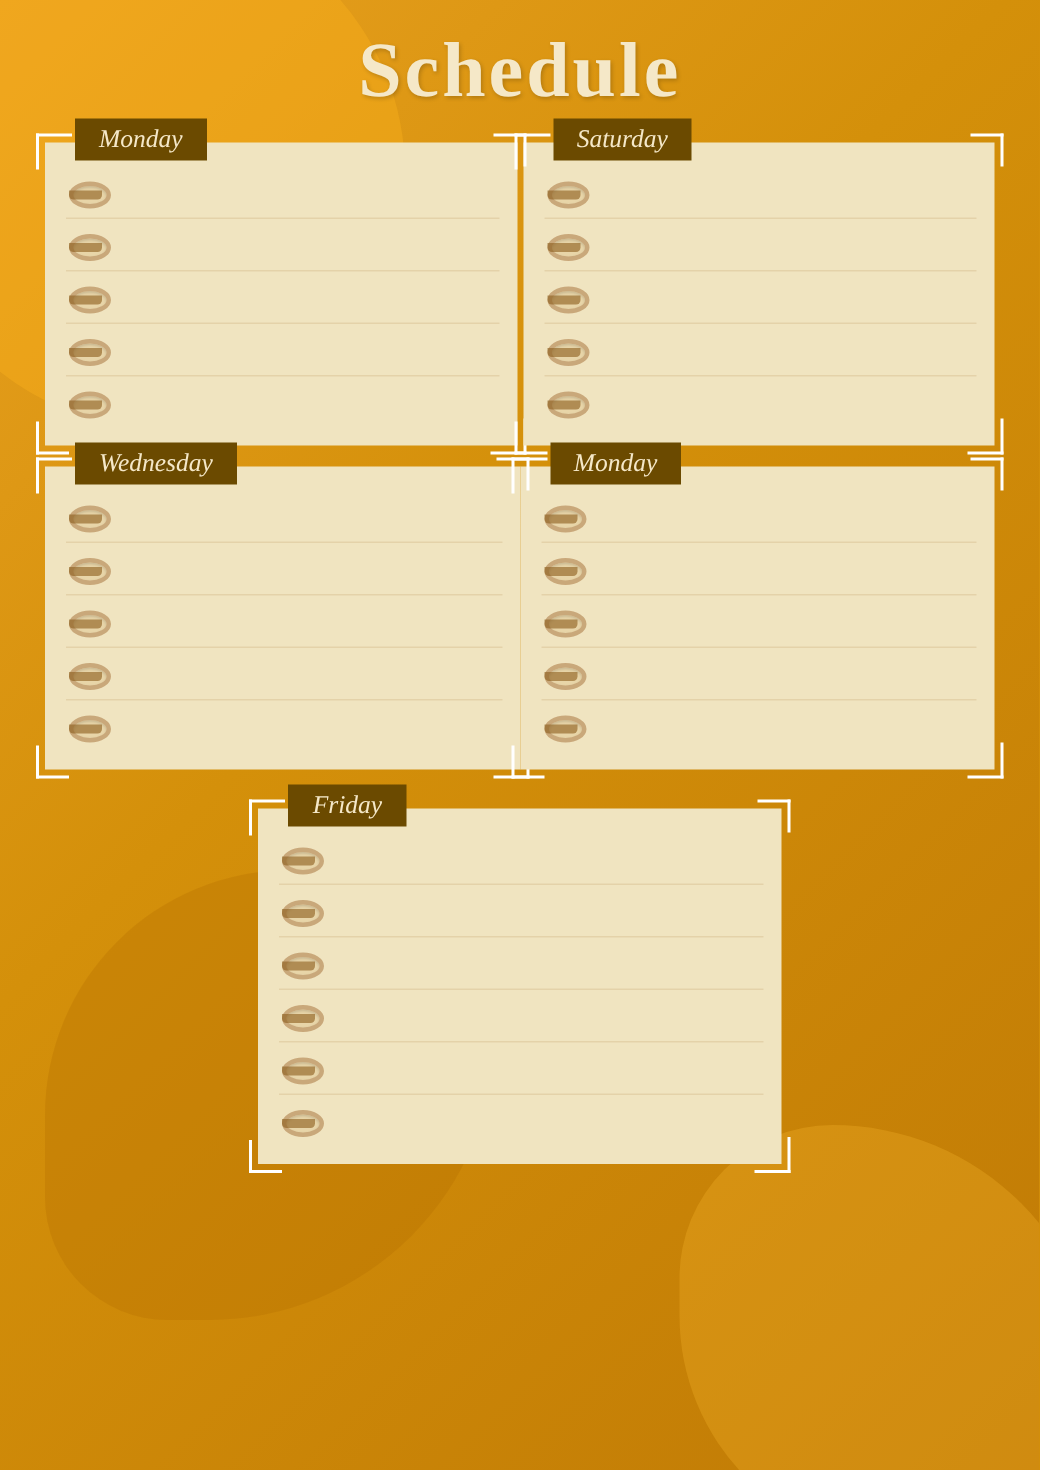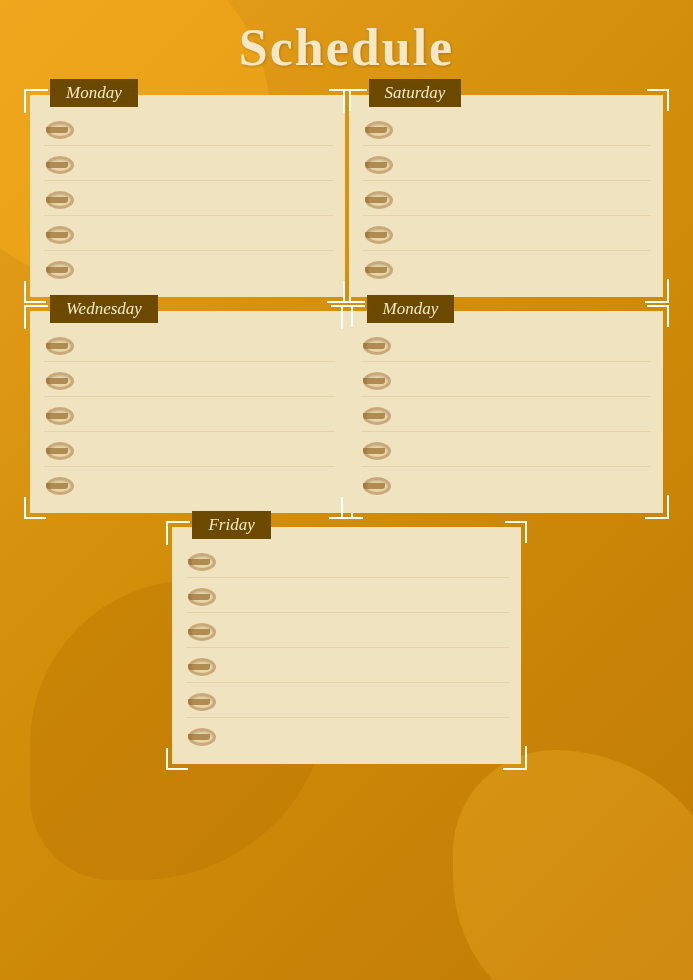--- a/index.html
+++ b/index.html
@@ -83,21 +83,21 @@
       display: grid;
       grid-template-columns: 1fr 1fr;
       width: 100%;
       margin-bottom: 14px;
     }
 
     .grid-bottom {
       display: grid;
       grid-template-columns: 1fr;
       width: 55%;
-      margin: 0 auto;
+      margin: 12px auto;
     }
 
     .day-card {
       position: relative;
       background: #f0e4c0;
       border: none;
       min-height: 185px;
     }
 
     

